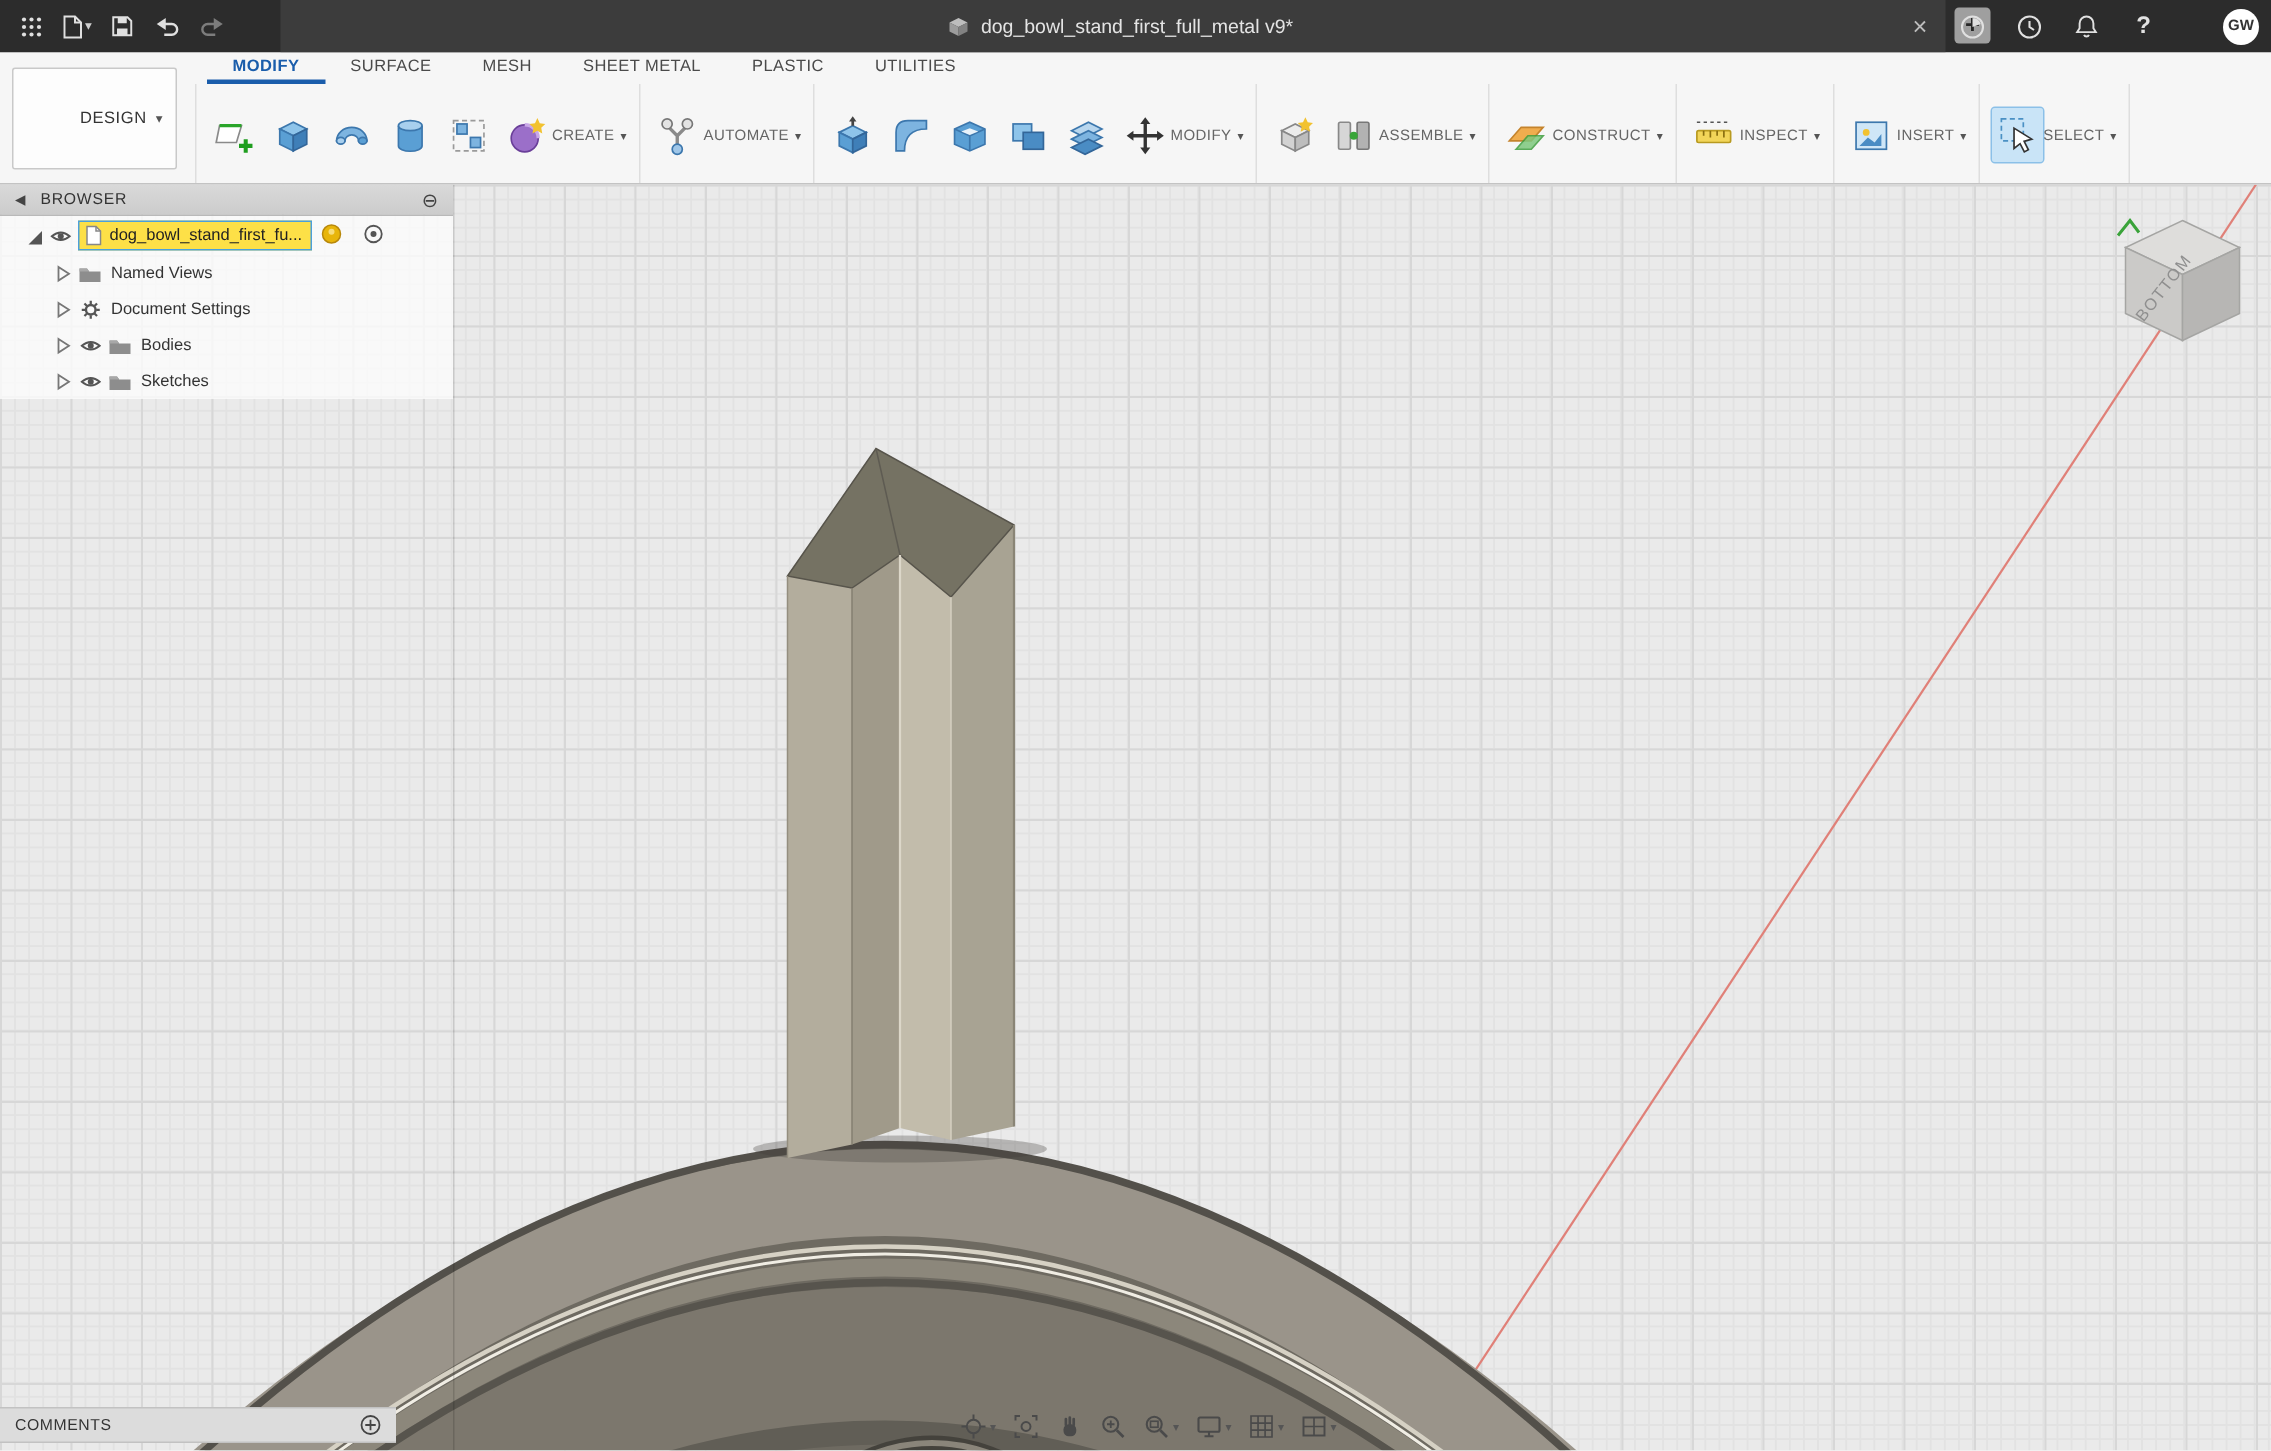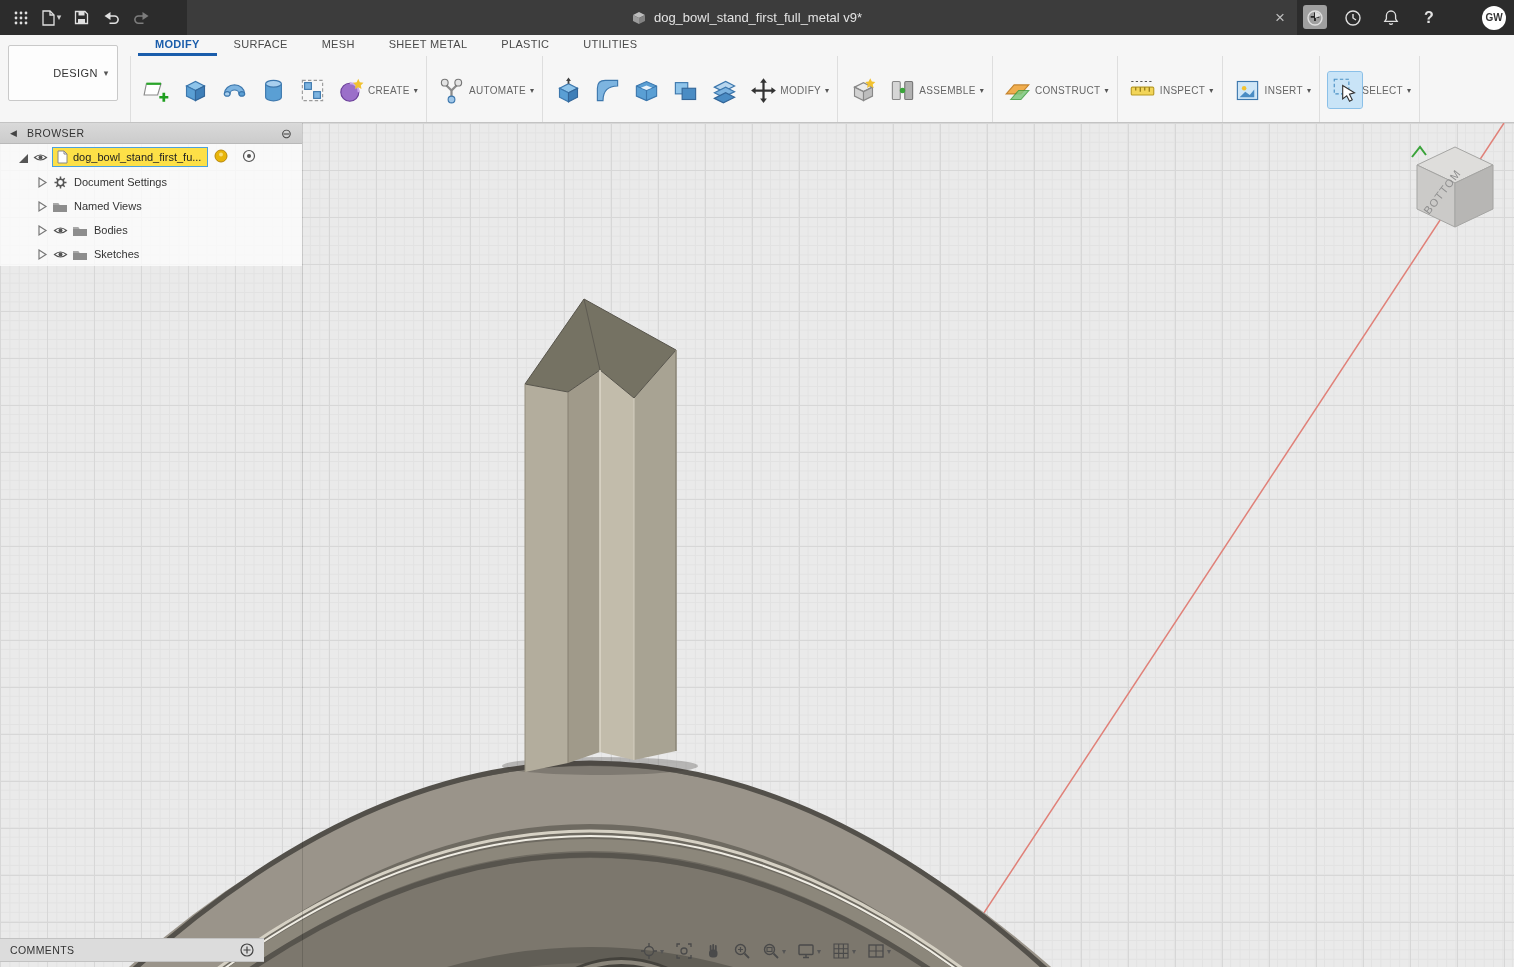--- a/index.html
+++ b/index.html
@@ -15,21 +15,21 @@
   .doc-tab { position:absolute; left:187px; top:0; width:1110px; height:35px; background:#3c3c3c; display:flex; align-items:center; justify-content:center; gap:8px;padding-left:10px; }
   .doc-title { color:#e4e4e4; font-size:13px; }
   .doc-close { position:absolute; right:12px; top:0; height:35px; display:flex; align-items:center; color:#bdbdbd; font-size:17px; cursor:pointer; }
   .newtab-btn { position:absolute; left:1303px; top:5px; width:24px; height:24px; background:#9f9f9f; color:#262626; border-radius:3px; display:flex; align-items:center; justify-content:center; font-size:17px; font-weight:bold; cursor:pointer; }
   .tb-right { position:absolute; right:8px; top:0; height:35px; display:flex; align-items:center; gap:12px; }
   .help-glyph { color:#e2e2e2; font-size:16px; font-weight:bold; }
   .avatar { width:24px; height:24px; border-radius:50%; background:#ffffff; color:#333; font-size:10px; font-weight:bold; display:flex; align-items:center; justify-content:center;margin-left:28px; }
 
   
   #ribbon { position:absolute; left:0; top:35px; width:1514px; height:88px; background:#f6f6f6; border-bottom:1px solid #c3c3c3; z-index:40; }
-  .design-btn { position:absolute; left:8px; top:10px; width:110px; height:56px; background:#fdfdfd; border:1px solid #c9c9c9; border-radius:2px; display:flex; align-items:center; justify-content:center; gap:6px; font-size:11px; color:#333; letter-spacing:.4px; cursor:pointer;padding-left:36px; }
+  .design-btn { position:absolute; left:8px; top:10px; width:110px; height:68px; background:#fdfdfd; border:1px solid #c9c9c9; border-radius:2px; display:flex; align-items:center; justify-content:center; gap:6px; font-size:11px; color:#333; letter-spacing:.4px; cursor:pointer;padding-left:36px; }
   .design-btn .tb-caret { color:#555; }
   .rb-tabs { position:absolute; left:138px; top:0; height:21px; display:flex; }
   .rb-tab { padding:0 17px; height:21px; display:flex; align-items:center; font-size:11px; color:#4a4a4a; letter-spacing:.3px; cursor:pointer; border-bottom:3px solid transparent; }
   .rb-tab.active { color:#1a5dab; border-bottom-color:#1a5dab; font-weight:bold; }
   .rb-groups { position:absolute; left:130px; top:21px; height:66px; display:flex; border-left:1px solid #dedede; }
   .rb-group { height:66px; display:flex; flex-direction:row; align-items:center; justify-content:flex-start; border-right:1px solid #dedede; padding:2px 8px 0 8px; }
   .rb-icons { height:44px; display:flex; align-items:center; gap:5px; }
   .rb-tool { width:34px; height:36px; display:flex; align-items:center; justify-content:center; border-radius:2px; cursor:pointer; }
   .rb-tool.selected { background:#c9e4f7; outline:1px solid #8bc0e8; }
   .rb-label { height:18px; display:flex; align-items:center; gap:4px; font-size:10px; color:#666; letter-spacing:.3px; cursor:pointer; }
@@ -475,41 +475,41 @@
         </span>
       </div>
 
       <div class="trow">
         <span class="arrow-slot">
           <svg width="11" height="13">
               <polygon points="2,2 9,6.5 2,11" fill="none" stroke="#777" stroke-width="1.2"></polygon>
             </svg>
         </span>
         <span class="icon-slot">
-          <svg width="15" height="15">
-              <circle cx="7.5" cy="7.5" r="3.2" fill="none" stroke="#555" stroke-width="1.6"></circle>
-              <path d="M7.5 1.5 v2.4 M7.5 11.1 v2.4 M1.5 7.5 h2.4 M11.1 7.5 h2.4 M3.3 3.3 l1.7 1.7 M10 10 l1.7 1.7 M11.7 3.3 l-1.7 1.7 M5 10 l-1.7 1.7" stroke="#555" stroke-width="1.5"></path>
-            </svg>
-        </span>
-        <span class="row-label">Document Settings</span>
+          <svg width="16" height="13">
+              <path d="M1 3 h5 l1.5 2 H15 v7 H1 z" fill="#8d8d8d"></path>
+              <path d="M1 3 h5 l1.5 2 H1 z" fill="#a8a8a8"></path>
+            </svg>
+        </span>
+        <span class="row-label">Named Views</span>
       </div>
 
       <div class="trow">
         <span class="arrow-slot">
           <svg width="11" height="13">
               <polygon points="2,2 9,6.5 2,11" fill="none" stroke="#777" stroke-width="1.2"></polygon>
             </svg>
         </span>
         <span class="icon-slot">
-          <svg width="16" height="13">
-              <path d="M1 3 h5 l1.5 2 H15 v7 H1 z" fill="#8d8d8d"></path>
-              <path d="M1 3 h5 l1.5 2 H1 z" fill="#a8a8a8"></path>
-            </svg>
-        </span>
-        <span class="row-label">Named Views</span>
+          <svg width="15" height="15">
+              <circle cx="7.5" cy="7.5" r="3.2" fill="none" stroke="#555" stroke-width="1.6"></circle>
+              <path d="M7.5 1.5 v2.4 M7.5 11.1 v2.4 M1.5 7.5 h2.4 M11.1 7.5 h2.4 M3.3 3.3 l1.7 1.7 M10 10 l1.7 1.7 M11.7 3.3 l-1.7 1.7 M5 10 l-1.7 1.7" stroke="#555" stroke-width="1.5"></path>
+            </svg>
+        </span>
+        <span class="row-label">Document Settings</span>
       </div>
 
 
       <div class="trow">
         <span class="arrow-slot">
           <svg width="11" height="13">
               <polygon points="2,2 9,6.5 2,11" fill="none" stroke="#777" stroke-width="1.2"></polygon>
             </svg>
         </span>
         <span class="eye-slot">

